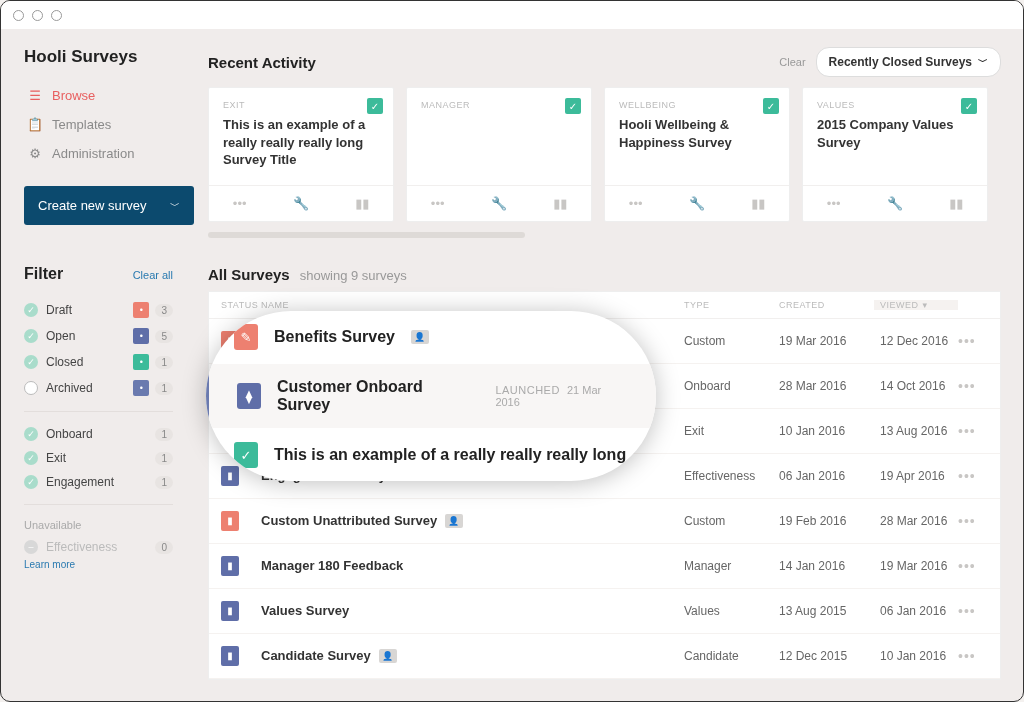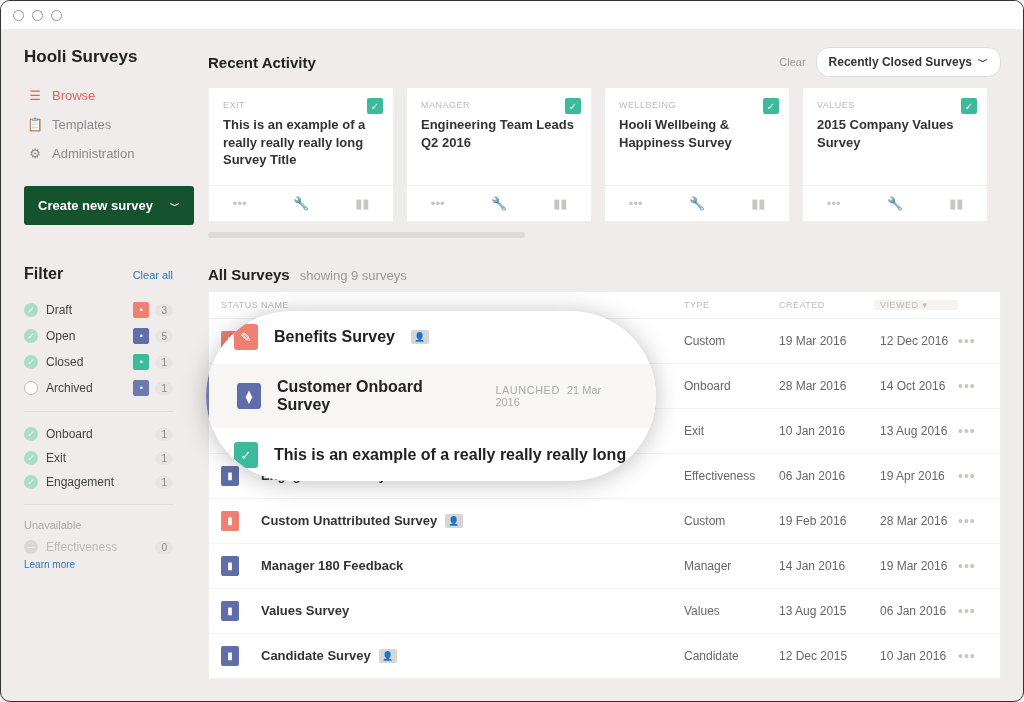--- a/index.html
+++ b/index.html
@@ -6,21 +6,21 @@
 body { font-family: -apple-system, "Helvetica Neue", Arial, sans-serif; background: #f4f1ef; color: #333; }
 .window { width: 1024px; height: 702px; border: 1px solid #333; border-radius: 10px; overflow: hidden; background: #f0eceb; position: relative; }
 .titlebar { height: 28px; display: flex; align-items: center; padding-left: 12px; gap: 8px; background: #fff; }
 .tb-dot { width: 11px; height: 11px; border-radius: 50%; border: 1px solid #999; }
 .content { display: flex; height: calc(100% - 28px); }
 .sidebar { width: 195px; padding: 18px 23px; }
 .app-title { font-size: 17px; font-weight: 700; color: #222; margin-bottom: 14px; }
 .nav-item { display: flex; align-items: center; gap: 10px; padding: 7px 4px; font-size: 13px; color: #8a8a8a; cursor: pointer; }
 .nav-item.active { color: #e86060; }
 .nav-icon { width: 14px; display: inline-flex; justify-content: center; }
-.create-btn { margin-top: 18px; background: #14532d; color: #fff; border: none; border-radius: 3px; padding: 12px 14px; font-size: 13px; display: flex; align-items: flex-end; justify-content: space-between; width: 170px; cursor: pointer; font-weight: bold; }
+.create-btn { margin-top: 18px; background: #0c4a6e; color: #fff; border: none; border-radius: 3px; padding: 12px 14px; font-size: 13px; display: flex; align-items: flex-end; justify-content: space-between; width: 170px; cursor: pointer; }
 .chev { font-size: 10px; }
 
 .filter-head { display: flex; justify-content: space-between; align-items: baseline; margin-top: 40px; margin-bottom: 14px; }
 .filter-title { font-size: 16px; font-weight: 700; color: #222; }
 .clear-all { font-size: 11px; color: #2a7ab0; cursor: pointer; }
 .filter-row { display: flex; align-items: center; justify-content: space-between; padding: 5px 0; font-size: 12px; color: #444; }
 .fr-left { display: flex; align-items: center; gap: 8px; }
 .fr-right { display: flex; align-items: center; gap: 6px; }
 .check { width: 14px; height: 14px; border-radius: 50%; background: #a9dccb; display: inline-flex; align-items: center; justify-content: center; color: #fff; font-size: 9px; }
 .check.empty { background: #fff; border: 1px solid #bbb; }
@@ -220,21 +220,20 @@
     <div class="card-foot">
       <div class="fbtn">•••</div>
       <div class="fbtn">🔧</div>
       <div class="fbtn">▮▮</div>
     </div>
           </div>
           <div class="card">
     <div class="card-body">
       <div class="card-check">✓</div>
       <div class="card-cat">MANAGER</div>
-      <div class="card-name">Engineering Team Leads Q2 2016</div>
     </div>
     <div class="card-foot">
       <div class="fbtn">•••</div>
       <div class="fbtn">🔧</div>
       <div class="fbtn">▮▮</div>
     </div>
           </div>
           <div class="card">
     <div class="card-body">
       <div class="card-check">✓</div>

